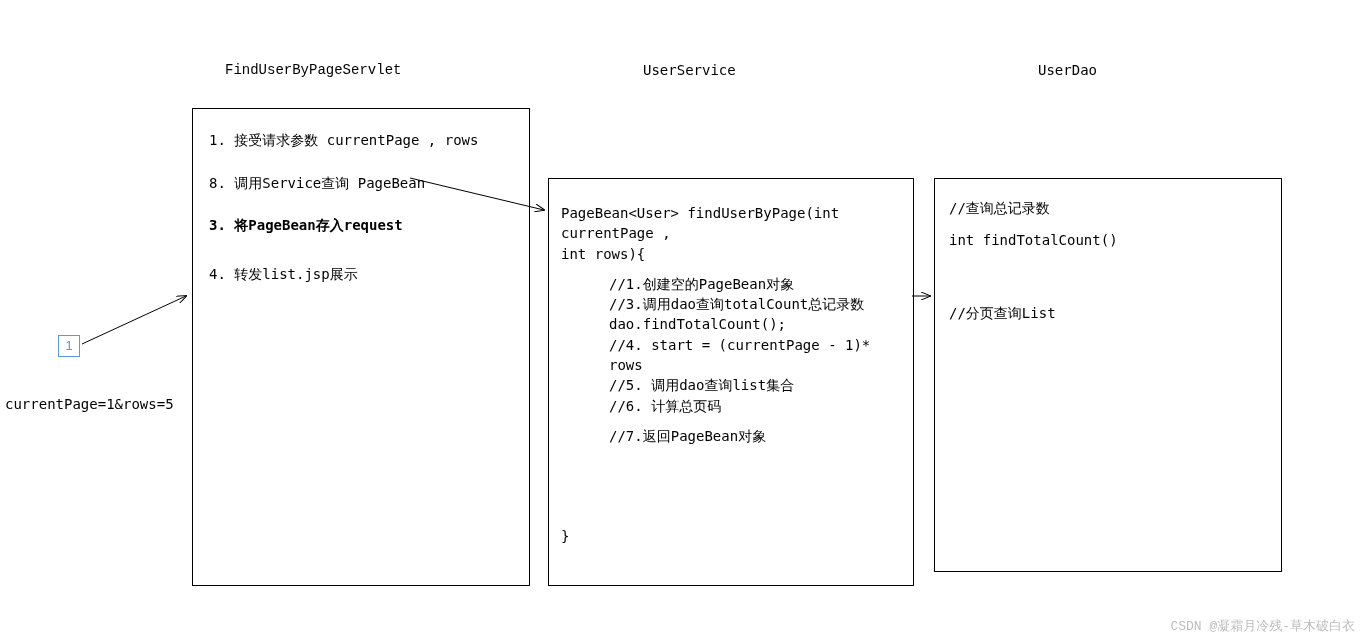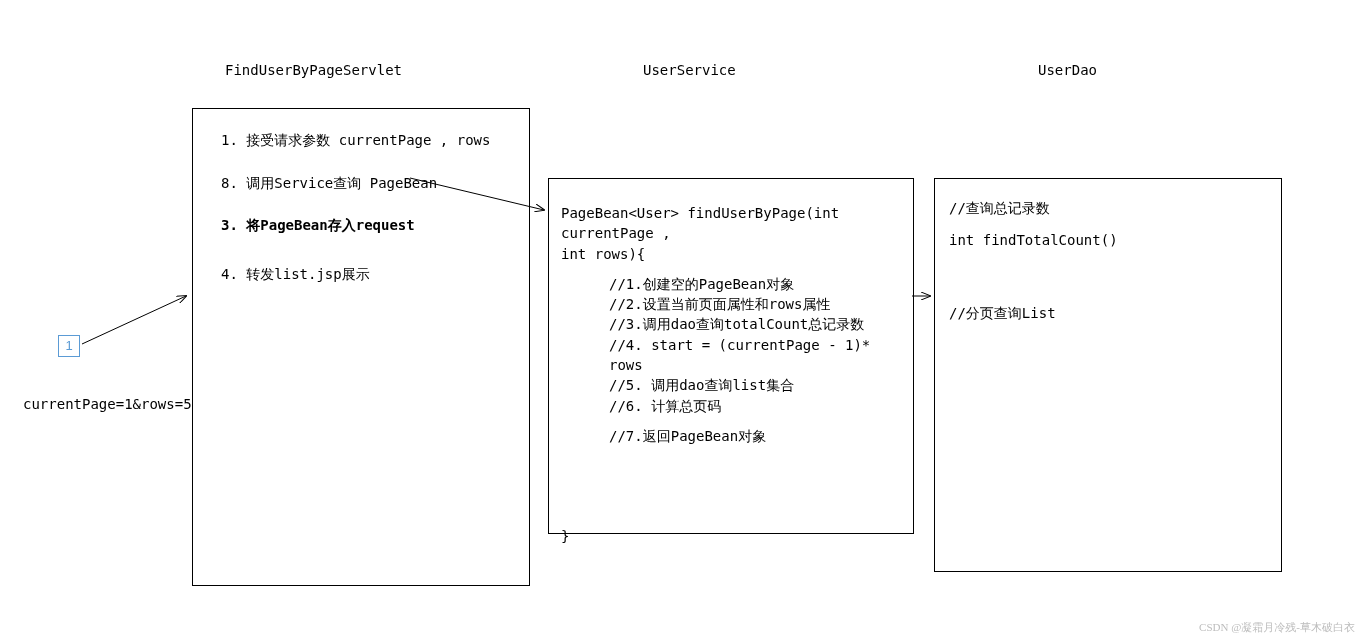--- a/index.html
+++ b/index.html
@@ -20,21 +20,21 @@
     height: 639px;
   }
   .title {
     position: absolute;
     font-size: 14px;
   }
   .box {
     position: absolute;
     border: 1px solid #000;
     box-sizing: border-box;
-    padding: 18px 28px;
+    padding: 18px 16px;
     line-height: 1.9;
     font-size: 14px;
   }
   .page-btn {
     position: absolute;
     width: 22px;
     height: 22px;
     border: 1px solid #5b9bd5;
     box-sizing: border-box;
     color: #5b9bd5;
@@ -56,53 +56,53 @@
   }
   .method-body {
     padding-left: 48px;
     line-height: 1.45;
   }
   .watermark {
     position: absolute;
     right: 8px;
     bottom: 4px;
     color: #bdbdbd;
-    font-family: Liberation Serif, serif;
-    font-size: 11px;
+    font-family: Liberation Mono, monospace;
+    font-size: 13px;
   }
   .sp { height: 10px; }
 </style>
 </head>
 <body>
 
 <div class="canvas">
 
-  <div class="title" style="left:225px; top:62px;">FindUserByPageServlet</div>
+  <div class="title" style="left:225px; top:62px;font-family:Liberation Mono, monospace;">FindUserByPageServlet</div>
   <div class="title" style="left:643px; top:62px;">UserService</div>
   <div class="title" style="left:1038px; top:62px;">UserDao</div>
 
   <div class="page-btn" style="left:58px; top:335px;">1</div>
 
-  <div class="param-text" style="left:23px; top:396px;">currentPage=1&amp;rows=5</div>
+  <div class="param-text" style="left:5px; top:396px;">currentPage=1&amp;rows=5</div>
 
   <div class="box" style="left:192px; top:108px; width:338px; height:478px;">
     <div style="margin-bottom:16px;">1. 接受请求参数 currentPage , rows</div>
     <div style="margin-bottom:16px;">8. 调用Service查询 PageBean</div>
     <div style="margin-bottom:22px;font-weight:bold;">3. 将PageBean存入request</div>
     <div>4. 转发list.jsp展示</div>
   </div>
 
-  <div class="box" style="left:548px; top:178px; width:366px; height:356px; padding:24px 12px 12px 12px; line-height:1.45;">
+  <div class="box" style="left:548px; top:178px; width:366px; height:408px; padding:24px 12px 12px 12px; line-height:1.45;">
     <div>PageBean&lt;User&gt; findUserByPage(int currentPage ,</div>
     <div>int rows){</div>
     <div class="sp"></div>
     <div class="method-body">
       <div>//1.创建空的PageBean对象</div>
-      <div>//2.设置当前页面属性和rows属性</div>
       <div>//3.调用dao查询totalCount总记录数</div>
+      <div>dao.findTotalCount();</div>
       <div>//4. start = (currentPage - 1)* rows</div>
       <div>//5. 调用dao查询list集合</div>
       <div>//6. 计算总页码</div>
       <div class="sp"></div>
       <div>//7.返回PageBean对象</div>
     </div>
     <div style="height:80px;"></div>
     <div>}</div>
   </div>
 

